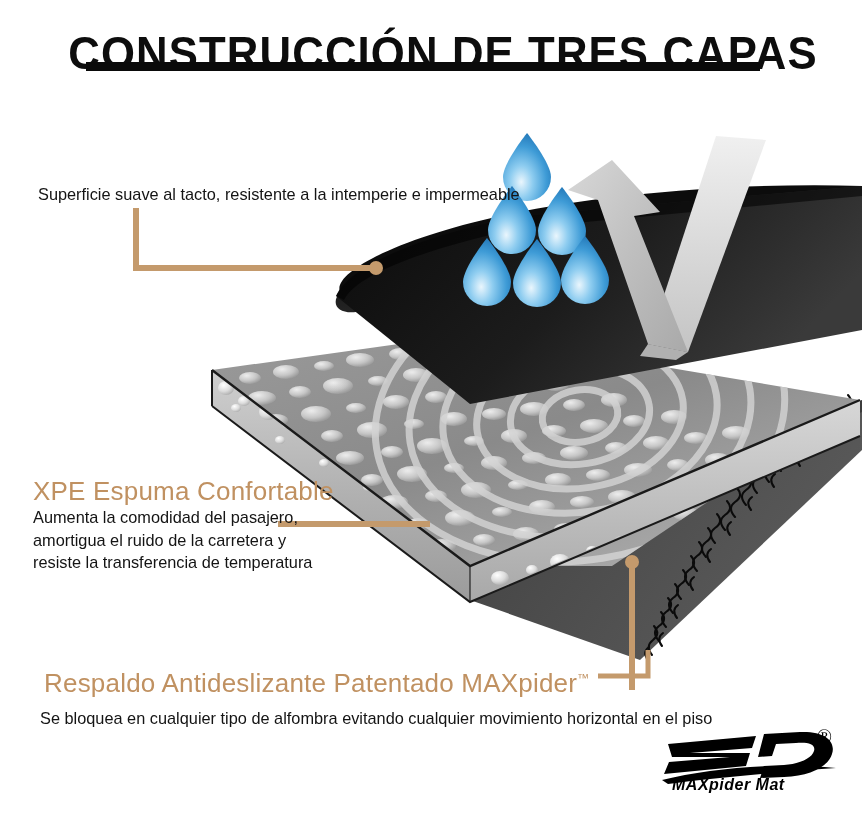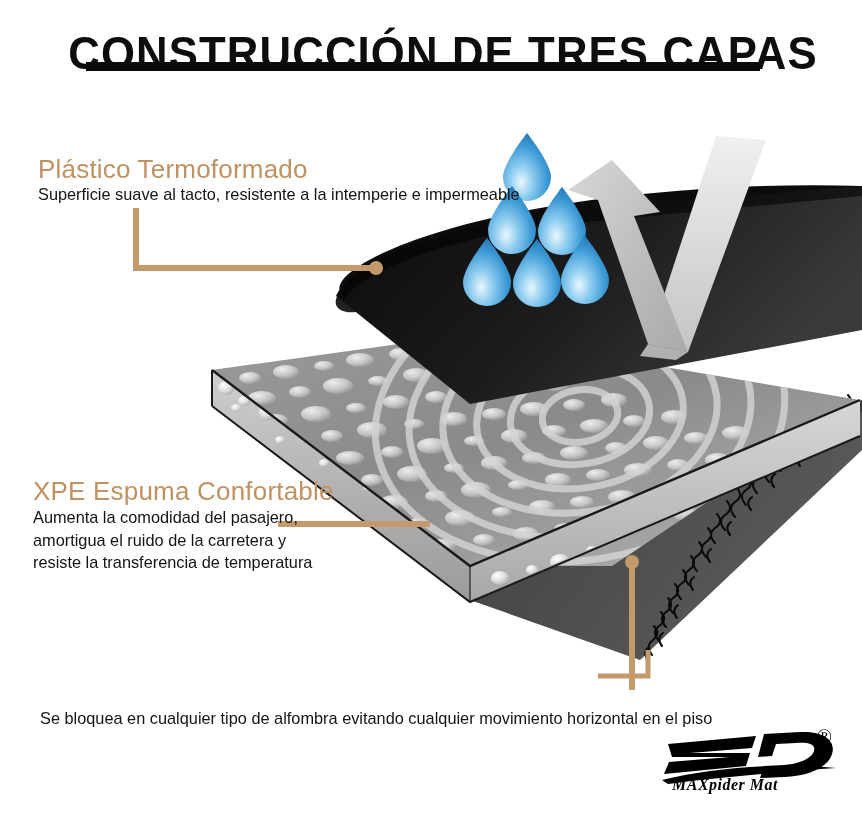--- a/index.html
+++ b/index.html
@@ -107,21 +107,21 @@
     right: 6px;
     top: 0px;
     font-size: 20px;
     color: #000;
     font-family: "Liberation Serif", serif;
   }
   #logo-wordmark {
     position: absolute;
     left: 12px;
     top: 50px;
-    font-family: Liberation Serif, serif;
+    font-family: Liberation Sans, sans-serif;
     font-weight: 700;
     font-style: italic;
     font-size: 16px;
     letter-spacing: 0.5px;
     color: #000;
   }
 </style>
 </head>
 <body>
 
@@ -452,28 +452,28 @@
       <circle cx="376" cy="268" r="7" fill="#c49a6c" stroke="none"></circle>
 
       <line x1="278" y1="524" x2="430" y2="524"></line>
 
       <polyline points="632,690 632,562"></polyline>
       <circle cx="632" cy="562" r="7" fill="#c49a6c" stroke="none"></circle>
       <polyline points="598,676 648,676 648,650" stroke-width="5"></polyline>
     </g>
   </svg>
 
-  <div class="callout-heading" id="callout-1-heading">Plástico Termoformado</div>
   <div class="callout-desc" id="callout-1-desc">Superficie suave al tacto, resistente a la intemperie e impermeable</div>
 
   <div class="callout-heading" id="callout-2-heading">XPE Espuma Confortable</div>
   <div class="callout-desc" id="callout-2-desc">Aumenta la comodidad del pasajero,
 amortigua el ruido de la carretera y
 resiste la transferencia de temperatura</div>
 
+  <div class="callout-heading" id="callout-3-heading"><span>Respaldo Antideslizante Patentado MAXpider</span><span class="tm">™</span></div>
   <div class="callout-desc" id="callout-3-desc">Se bloquea en cualquier tipo de alfombra evitando cualquier movimiento horizontal en el piso</div>
 
   <div id="logo">
     <svg width="178" height="60" viewBox="0 0 178 60" xmlns="http://www.w3.org/2000/svg">
 
       <path d="M8,18 L96,10 L92,22 L30,27 L90,27 L86,40 L4,48 L9,36 L70,31 L12,31 Z" fill="#000"></path>
 
       <path d="M104,8 L140,6 C166,5 176,16 172,28 C168,41 150,50 124,51 L100,52 L104,40 L124,39
                C140,38 152,32 154,25 C156,18 148,16 136,17 L116,18 L112,30 L98,31 Z" fill="#000"></path>
 

